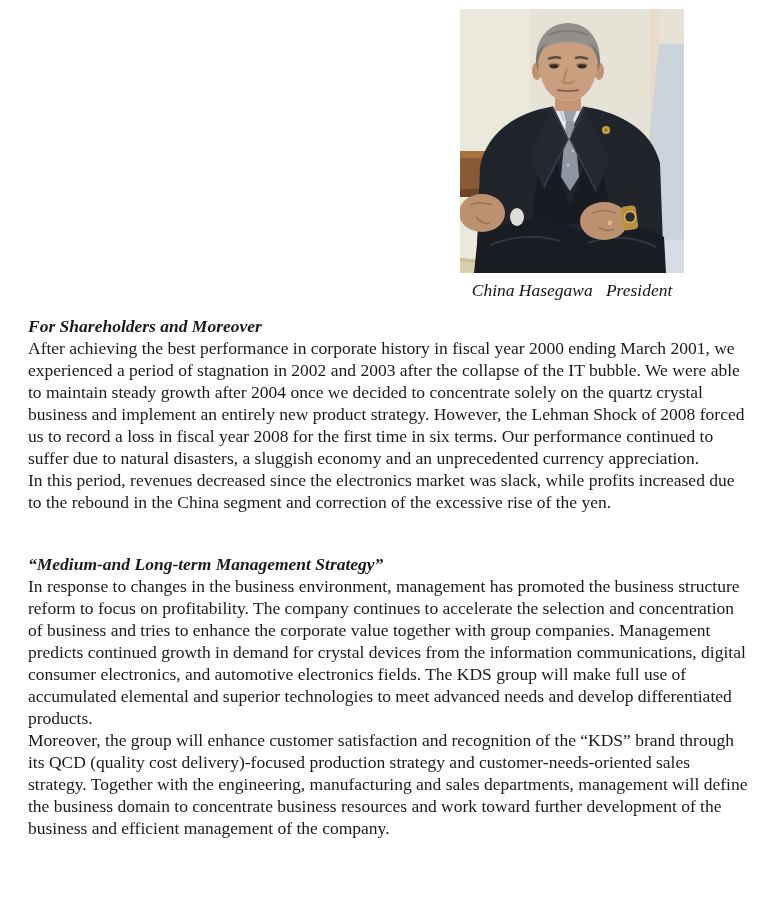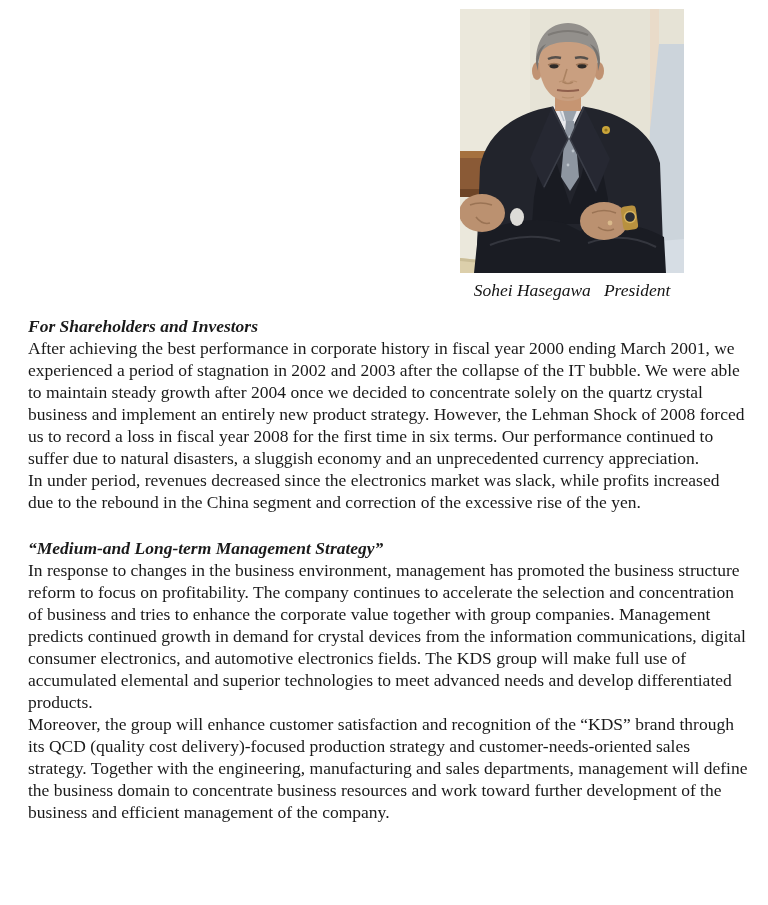--- a/index.html
+++ b/index.html
@@ -50,21 +50,21 @@
     line-height: 22px;
   }
   .content h2 {
     margin: 0;
     font-size: 17.5px;
     line-height: 22px;
     font-weight: bold;
     font-style: italic;
   }
   .content p { margin: 0; }
-  .section-strategy { margin-top: 24px; }
+  .section-strategy { margin-top: 40px; }
 </style>
 </head>
 <body>
 
 <figure class="photo-block">
   <div class="photo-frame">
     <svg width="224" height="264" viewBox="0 0 224 264" xmlns="http://www.w3.org/2000/svg">
 
       <rect x="0" y="0" width="224" height="264" fill="#e6e3d6"></rect>
       <rect x="0" y="0" width="70" height="264" fill="#ebe8dc"></rect>
@@ -158,28 +158,28 @@
 
         <path d="M107,60 Q104,70 103,73 Q108,76 113,73" fill="none" stroke="#ab8261" stroke-width="1.6"></path>
 
         <path d="M97,81 Q108,83 119,81" fill="none" stroke="#8f5f4c" stroke-width="2.2"></path>
         <path d="M99,73 Q103,71 106,73" fill="none" stroke="#b78e6c" stroke-width="1.2"></path>
         <path d="M110,73 Q113,71 117,73" fill="none" stroke="#b78e6c" stroke-width="1.2"></path>
         <path d="M102,88 Q108,90 114,88" fill="none" stroke="#b78e6c" stroke-width="1.2"></path>
       </g>
     </svg>
   </div>
-  <figcaption class="photo-caption">Sohei Hasegawa   President</figcaption>
+  <figcaption class="photo-caption">China Hasegawa   President</figcaption>
 </figure>
 
 <main class="content">
   <section>
-    <h2>For Shareholders and Investors</h2>
+    <h2>For Shareholders and Moreover</h2>
     <p>After achieving the best performance in corporate history in fiscal year 2000 ending March 2001, we experienced a period of stagnation in 2002 and 2003 after the collapse of the IT bubble. We were able to maintain steady growth after 2004 once we decided to concentrate solely on the quartz crystal business and implement an entirely new product strategy. However, the Lehman Shock of 2008 forced us to record a loss in fiscal year 2008 for the first time in six terms. Our performance continued to suffer due to natural disasters, a sluggish economy and an unprecedented currency appreciation.</p>
-    <p>In under period, revenues decreased since the electronics market was slack, while profits increased due to the rebound in the China segment and correction of the excessive rise of the yen.</p>
+    <p>In this period, revenues decreased since the electronics market was slack, while profits increased due to the rebound in the China segment and correction of the excessive rise of the yen.</p>
   </section>
 
   <section class="section-strategy">
     <h2>“Medium-and Long-term Management Strategy”</h2>
     <p>In response to changes in the business environment, management has promoted the business structure reform to focus on profitability. The company continues to accelerate the selection and concentration of business and tries to enhance the corporate value together with group companies. Management predicts continued growth in demand for crystal devices from the information communications, digital consumer electronics, and automotive electronics fields. The KDS group will make full use of accumulated elemental and superior technologies to meet advanced needs and develop differentiated products.</p>
     <p>Moreover, the group will enhance customer satisfaction and recognition of the “KDS” brand through its QCD (quality cost delivery)-focused production strategy and customer-needs-oriented sales strategy. Together with the engineering, manufacturing and sales departments, management will define the business domain to concentrate business resources and work toward further development of the business and efficient management of the company.</p>
   </section>
 </main>
 
 </body></html>

